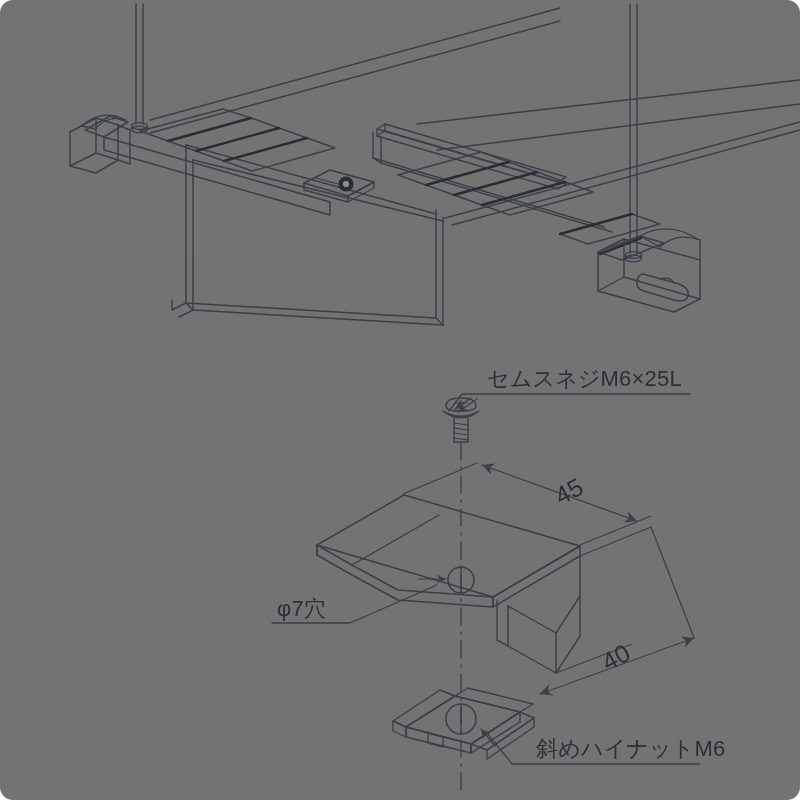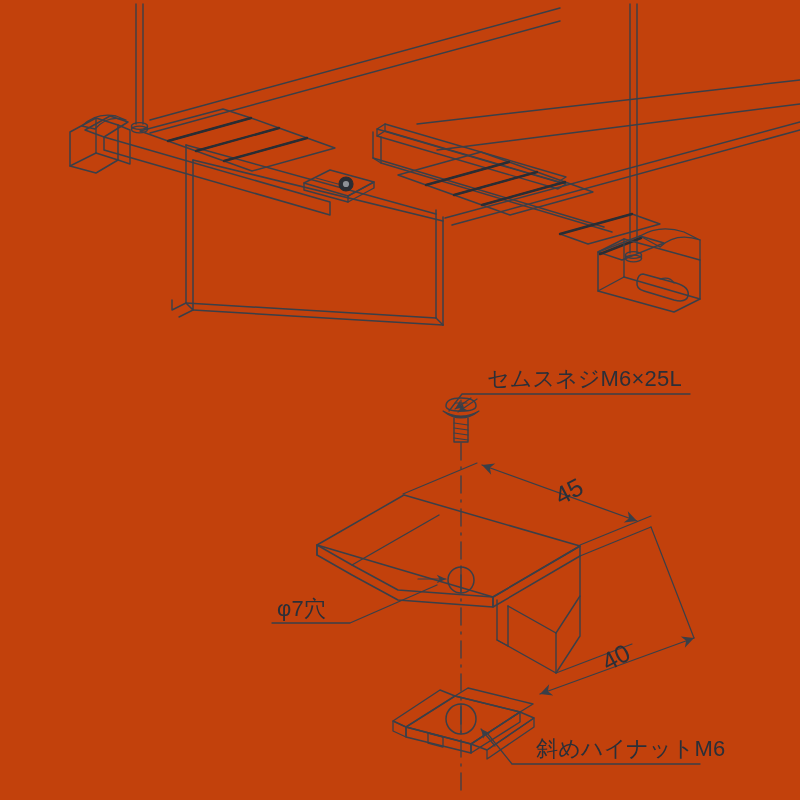--- a/index.html
+++ b/index.html
@@ -8,22 +8,23 @@
     padding: 0;
     background: #ffffff;
   }
   body {
     font-family: "Liberation Sans", "DejaVu Sans", sans-serif;
   }
   #sheet {
     position: relative;
     width: 800px;
     height: 800px;
-    background: #c2410c;
+    background: #737373;
     overflow: hidden;
+    border-radius: 13px;
   }
   #sheet svg {
     display: block;
     width: 800px;
     height: 800px;
   }
   .anno-text {
     font-family: "Liberation Sans", "DejaVu Sans", sans-serif;
     font-size: 22px;
     fill: #2b2f38;

